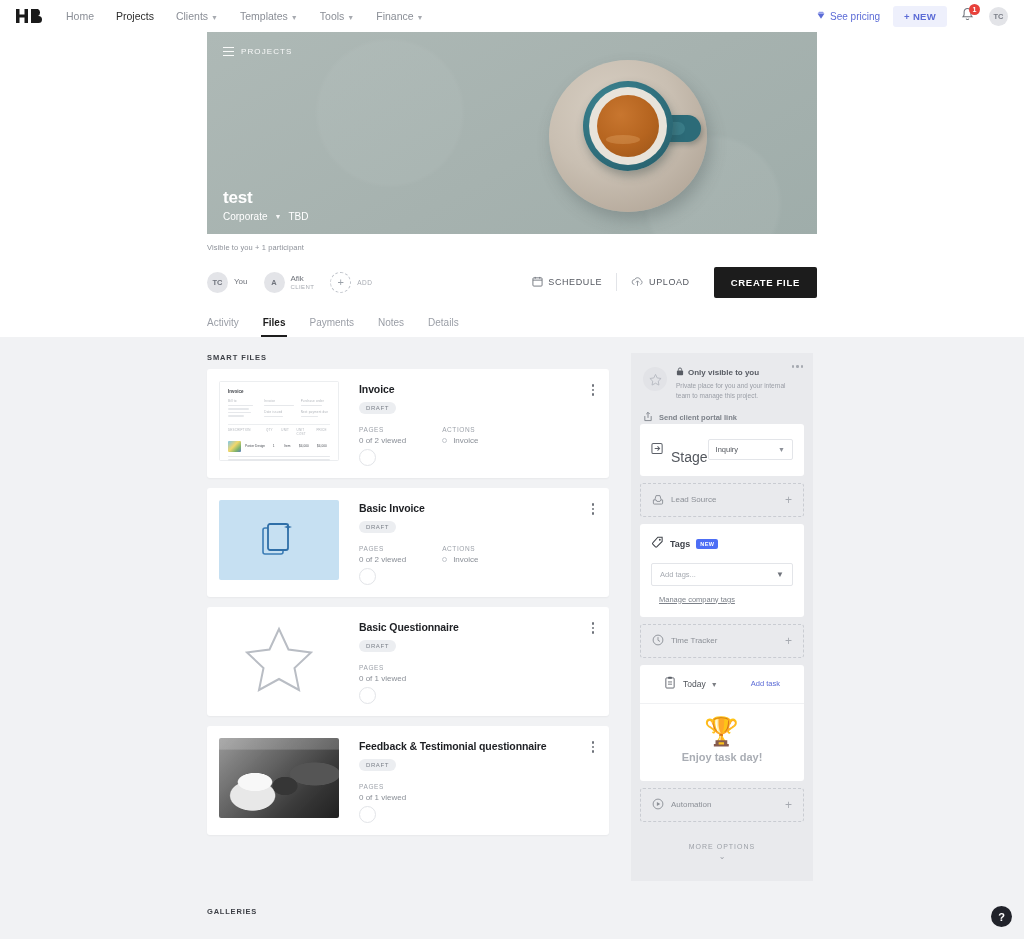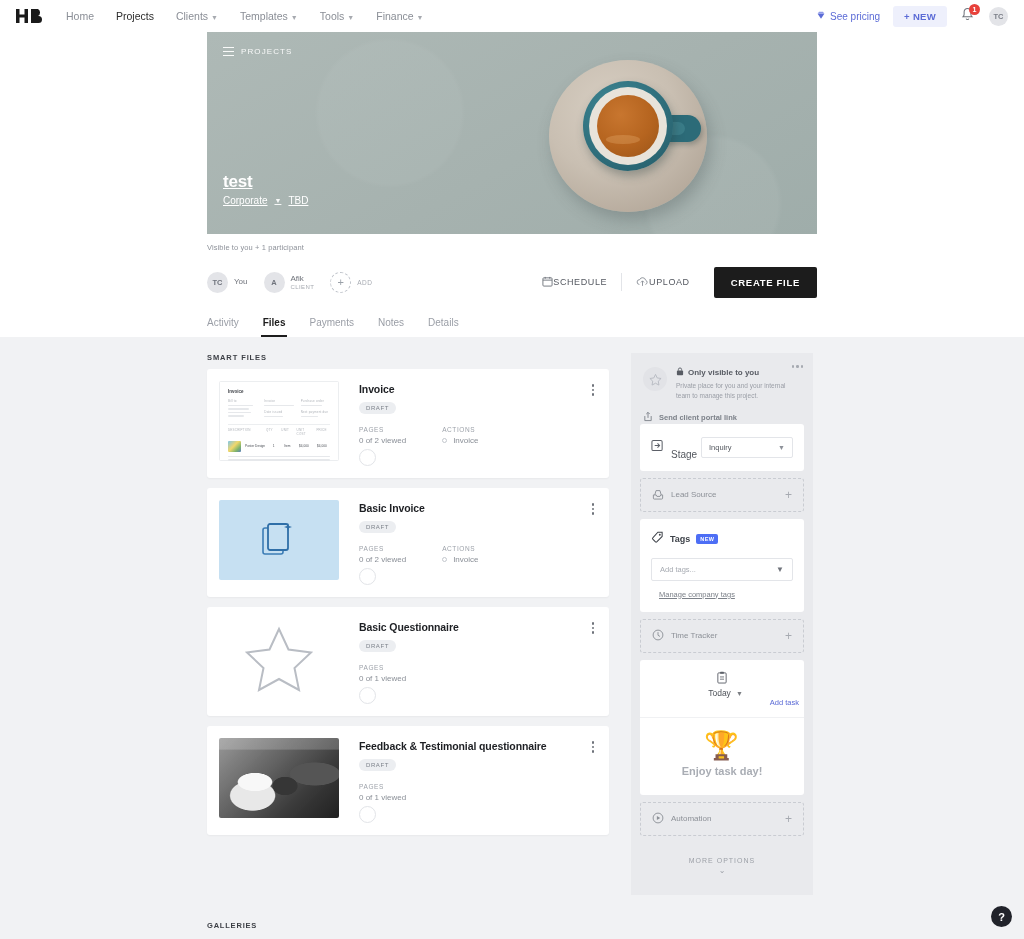--- a/index.html
+++ b/index.html
@@ -104,21 +104,21 @@
   .breadcrumb {
     position: absolute; left: 16px; top: 15px;
     display: flex; align-items: center; gap: 7px;
     color: rgba(255,255,255,.92); font-size: 8px; letter-spacing: 1.1px; font-weight: 500;
     cursor: pointer;
   }
   .burger { display:flex; flex-direction: column; gap: 2.5px; }
   .burger i { display:block; width: 11px; height: 1.4px; background: rgba(255,255,255,.92); }
 
   .hero-title {
-    position: absolute; left: 16px; bottom: 28px; color: #fff; text-decoration: underline;
+    position: absolute; left: 16px; bottom: 12px; color: #fff;
   }
   .hero-title h1 { font-size: 17px; font-weight: bold; letter-spacing: -.2px; line-height: 1.2; }
   .hero-sub { display: flex; align-items: center; gap: 7px; margin-top: 3px; font-size: 10px; font-weight: 500; }
   .hero-sub .chev { font-size: 7px; opacity: .9; }
 
   .below-hero { width: 610px; margin: 0 auto; padding-top: 9px; }
   .visible-note { font-size: 7.5px; color: #8e929a; letter-spacing: .1px; }
 
   .people-row { display: flex; align-items: center; margin-top: 9px; height: 42px; }
   .person { display: flex; align-items: center; margin-right: 16px; }
@@ -135,21 +135,21 @@
     width: 21px; height: 21px; border-radius: 50%;
     border: 1px dashed #bfc3ca; color: #9aa0a8;
     display: flex; align-items: center; justify-content: center; font-size: 11px;
     cursor: pointer;
   }
   .add-label { font-size: 6.5px; color: #a6aab1; letter-spacing: .5px; margin-left: 6px; }
 
   .actions-right { margin-left: auto; display: flex; align-items: center; gap: 0; }
   .act-btn {
     font-size: 9px; color: #555961; letter-spacing: .6px; font-weight: 500;
-    display: flex; align-items: center; cursor: pointer; padding: 0 14px;
+    display: flex; align-items: center; gap: 5px; cursor: pointer; padding: 0 14px;
   }
   .act-div { width: 1px; height: 18px; background: #e2e4e8; }
   .create-file {
     background: #1c1c1c; color: #fff; font-size: 9.5px; font-weight: bold;
     letter-spacing: .7px; padding: 10px 17px; border-radius: 2px; cursor: pointer;
     margin-left: 10px;
   }
 
   .tabs { display: flex; gap: 24px; margin-top: 14px; }
   .tab { font-size: 10px; color: #9a9ea6; padding-bottom: 9px; cursor: pointer; position: relative; }
@@ -255,21 +255,21 @@
     background: #fff; border-radius: 3px; margin: 0 9px 7px 9px; padding: 11px 11px;
   }
   .sb-dashed {
     border: 1px dashed #c9ccd2; border-radius: 3px; margin: 0 9px 7px 9px;
     padding: 9px 11px; display: flex; align-items: center; cursor: pointer;
   }
   .sb-label { font-size: 8px; color: #8c9097; display:flex; align-items:center; gap:7px; }
   .sb-plus { margin-left: auto; font-size: 12px; color: #a6aab1; line-height: 1; }
 
   .stage-row { display: flex; align-items: center; }
-  .stage-name { font-size: 10px; color: #53575e; font-weight: 500; margin-left: 7px; margin-top: 14px; }
+  .stage-name { font-size: 14px; color: #53575e; font-weight: 500; margin-left: 7px; margin-top: 14px; }
   .stage-select {
     margin-left: auto; width: 92px; border: 1px solid #e3e5e9; border-radius: 2px;
     font-size: 7.5px; color: #53575e; padding: 5px 7px;
     display: flex; align-items: center; cursor: pointer;
   }
   .stage-select .chev { margin-left: auto; font-size: 7px; color: #8d9199; }
 
   .tags-head { display:flex; align-items:center; gap: 6px; }
   .tags-title { font-size: 9px; font-weight: bold; color: #3f434a; }
   .new-badge {
@@ -282,23 +282,22 @@
     display: flex; align-items: center; cursor: pointer;
   }
   .tag-select .chev { margin-left: auto; font-size: 8px; color: #6f737b; }
   .manage-link {
     display:inline-block; margin-top: 9px; font-size: 7.5px; color: #7c8189;
     text-decoration: underline; cursor: pointer; padding-left: 8px;
   }
 
   .today-card { background:#fff; border-radius:3px; margin: 0 9px 7px 9px; }
   .today-head {
-    display:flex; align-items:center; padding: 10px 5px;
+    display:flex; align-items:center; padding: 10px 24px;
     border-bottom: 1px solid #f0f1f3;
-    flex-direction: column;
   }
   .today-label { font-size: 8.5px; color: #4f535a; font-weight: 500; margin-left: 7px; display:flex; align-items:center; gap:5px;}
   .addtask { margin-left: auto; font-size: 7.5px; color: #5b6bd6; cursor: pointer; }
   .today-body { padding: 14px 0 18px 0; text-align: center; }
   .trophy { font-size: 28px; line-height: 1; }
   .enjoy { font-size: 11px; color: #a9adb4; font-weight: bold; margin-top: 5px; }
 
   .more-options {
     text-align: center; padding: 14px 0 10px 0; cursor: pointer;
   }

